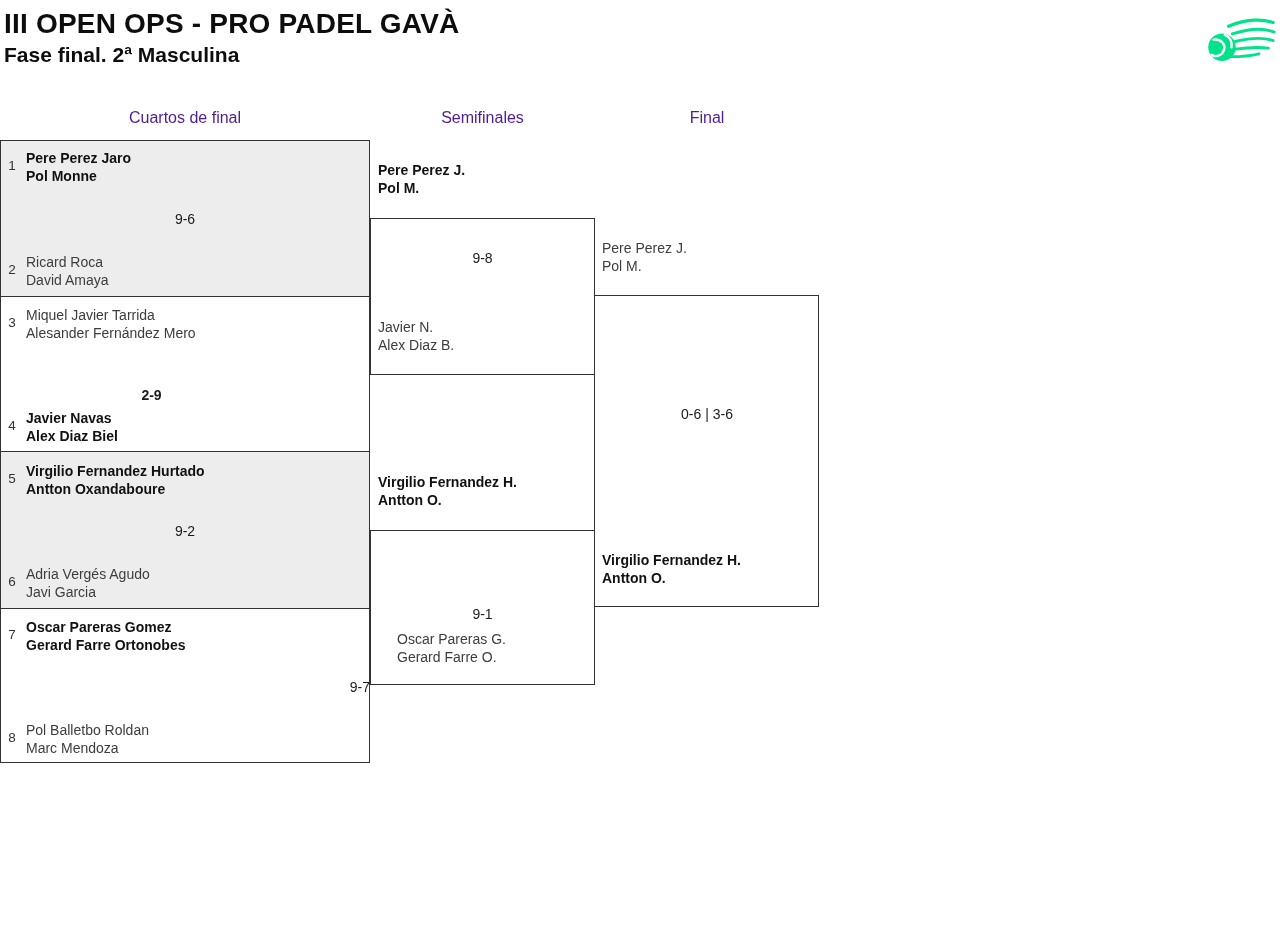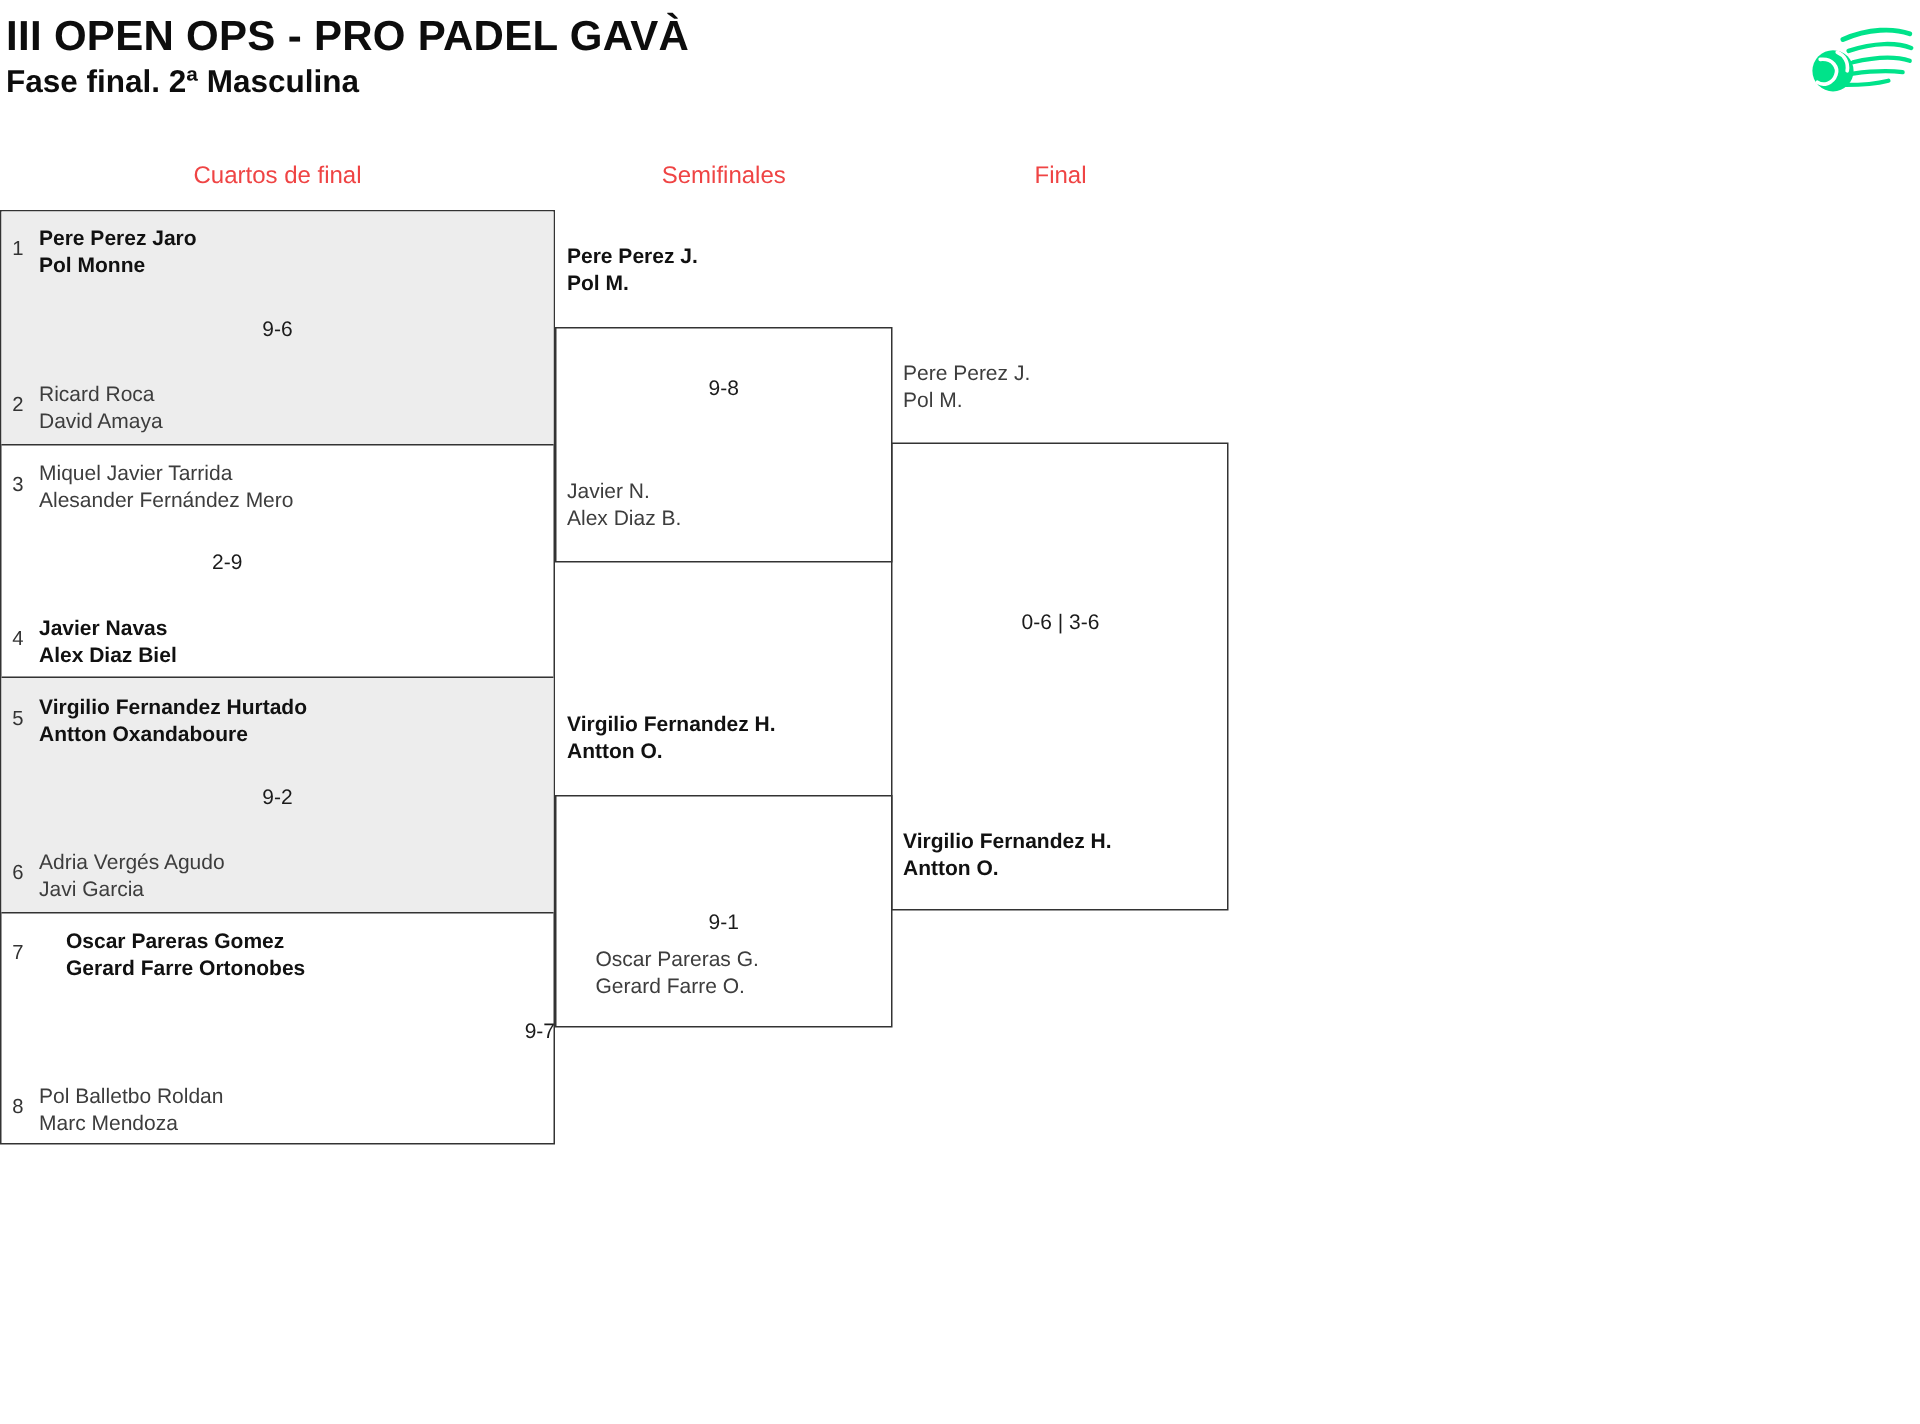--- a/index.html
+++ b/index.html
@@ -3,21 +3,21 @@
 <meta charset="utf-8">
 <style>
   html,body{margin:0;padding:0;background:#fff;}
   .page{
     position:relative;width:1280px;height:949px;background:#fff;overflow:hidden;
     font-family:"Liberation Sans","DejaVu Sans",sans-serif;color:#141414;
   }
   .title{position:absolute;left:4px;top:8px;font-size:28px;font-weight:700;letter-spacing:.2px;color:#0d0d0d;}
   .subtitle{position:absolute;left:4px;top:43px;font-size:21px;font-weight:700;color:#0d0d0d;}
   .logo{position:absolute;left:1204px;top:13px;}
-  .round-header{position:absolute;top:109px;font-size:16px;font-weight:500;text-align:center;color:#ef4444;}
+  .round-header{position:absolute;top:109px;font-size:16px;font-weight:500;text-align:center;color:#4c1d95;}
   .box{position:absolute;border:1px solid #333;box-sizing:border-box;background:transparent;}
   .qf-box{position:absolute;left:0;top:140px;width:370px;height:623px;border:1px solid #333;box-sizing:border-box;}
   .stripe{width:100%;box-sizing:border-box;}
   .stripe.gray{background:#EDEDED;}
   .stripe.line{border-top:1px solid #333;}
   .team{position:absolute;font-size:14px;line-height:18px;font-weight:400;color:#3d3d3d;white-space:nowrap;}
   .team.w{font-weight:700;color:#111;}
   .seed{position:absolute;left:3px;width:18px;text-align:center;font-size:13.5px;color:#333;}
   .score{position:absolute;text-align:center;font-size:14px;color:#1b1b1b;}
 </style>
@@ -83,31 +83,31 @@
       <div>Alex Diaz Biel</div>
   </div>
   <div class="team w" style="left:26px;top:462px;">
     <div>Virgilio Fernandez Hurtado</div>
       <div>Antton Oxandaboure</div>
   </div>
   <div class="team" style="left:26px;top:565px;">
     <div>Adria Vergés Agudo</div>
       <div>Javi Garcia</div>
   </div>
-  <div class="team w" style="left:26px;top:618px;margin-left:18px;">
+  <div class="team w" style="left:26px;top:618px;">
     <div>Oscar Pareras Gomez</div>
       <div>Gerard Farre Ortonobes</div>
   </div>
   <div class="team" style="left:26px;top:721px;">
     <div>Pol Balletbo Roldan</div>
       <div>Marc Mendoza</div>
   </div>
 
   <div class="score" style="left:0;width:370px;top:211px;">9-6</div>
-  <div class="score" style="left:0;width:303px;top:366px;">2-9</div>
+  <div class="score" style="left:0;width:303px;top:387px;font-weight:bold;">2-9</div>
   <div class="score" style="left:0;width:370px;top:523px;">9-2</div>
   <div class="score" style="left:0;width:370px;top:679px;text-align:right;">9-7</div>
 
   <div class="team w" style="left:378px;top:161px;">
     <div>Pere Perez J.</div>
       <div>Pol M.</div>
   </div>
   <div class="score" style="left:370px;width:225px;top:250px;">9-8</div>
   <div class="team" style="left:378px;top:318px;">
     <div>Javier N.</div>

